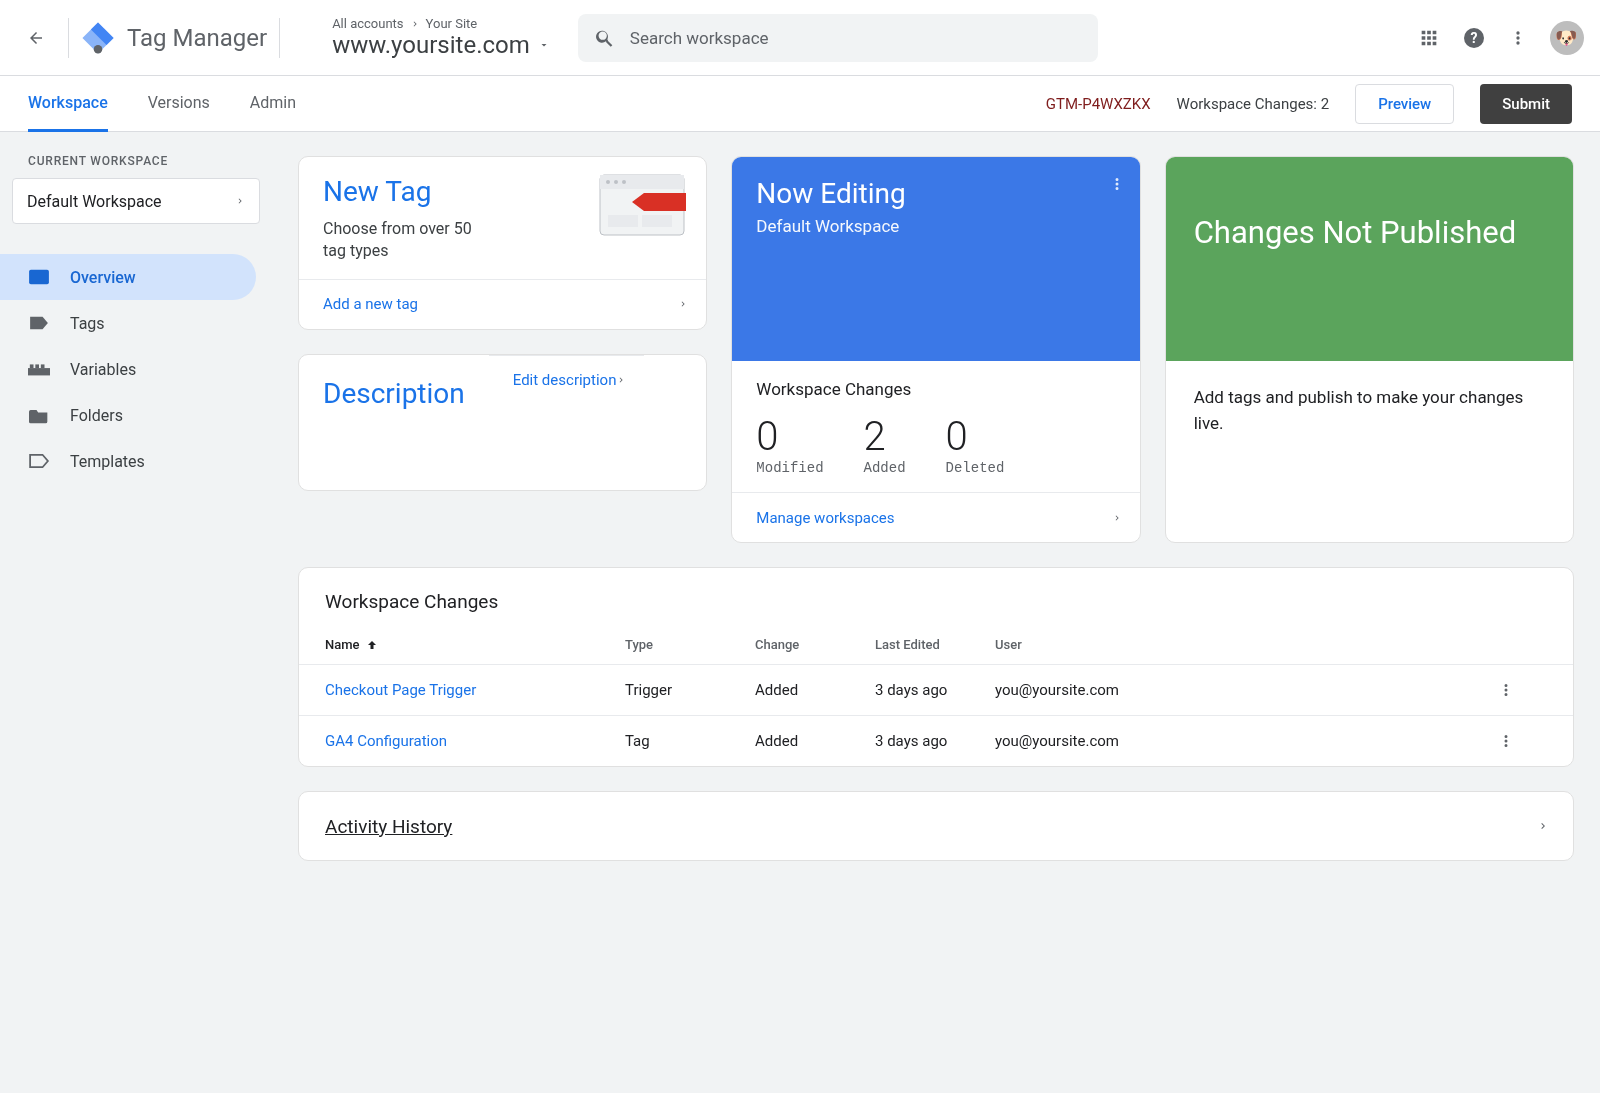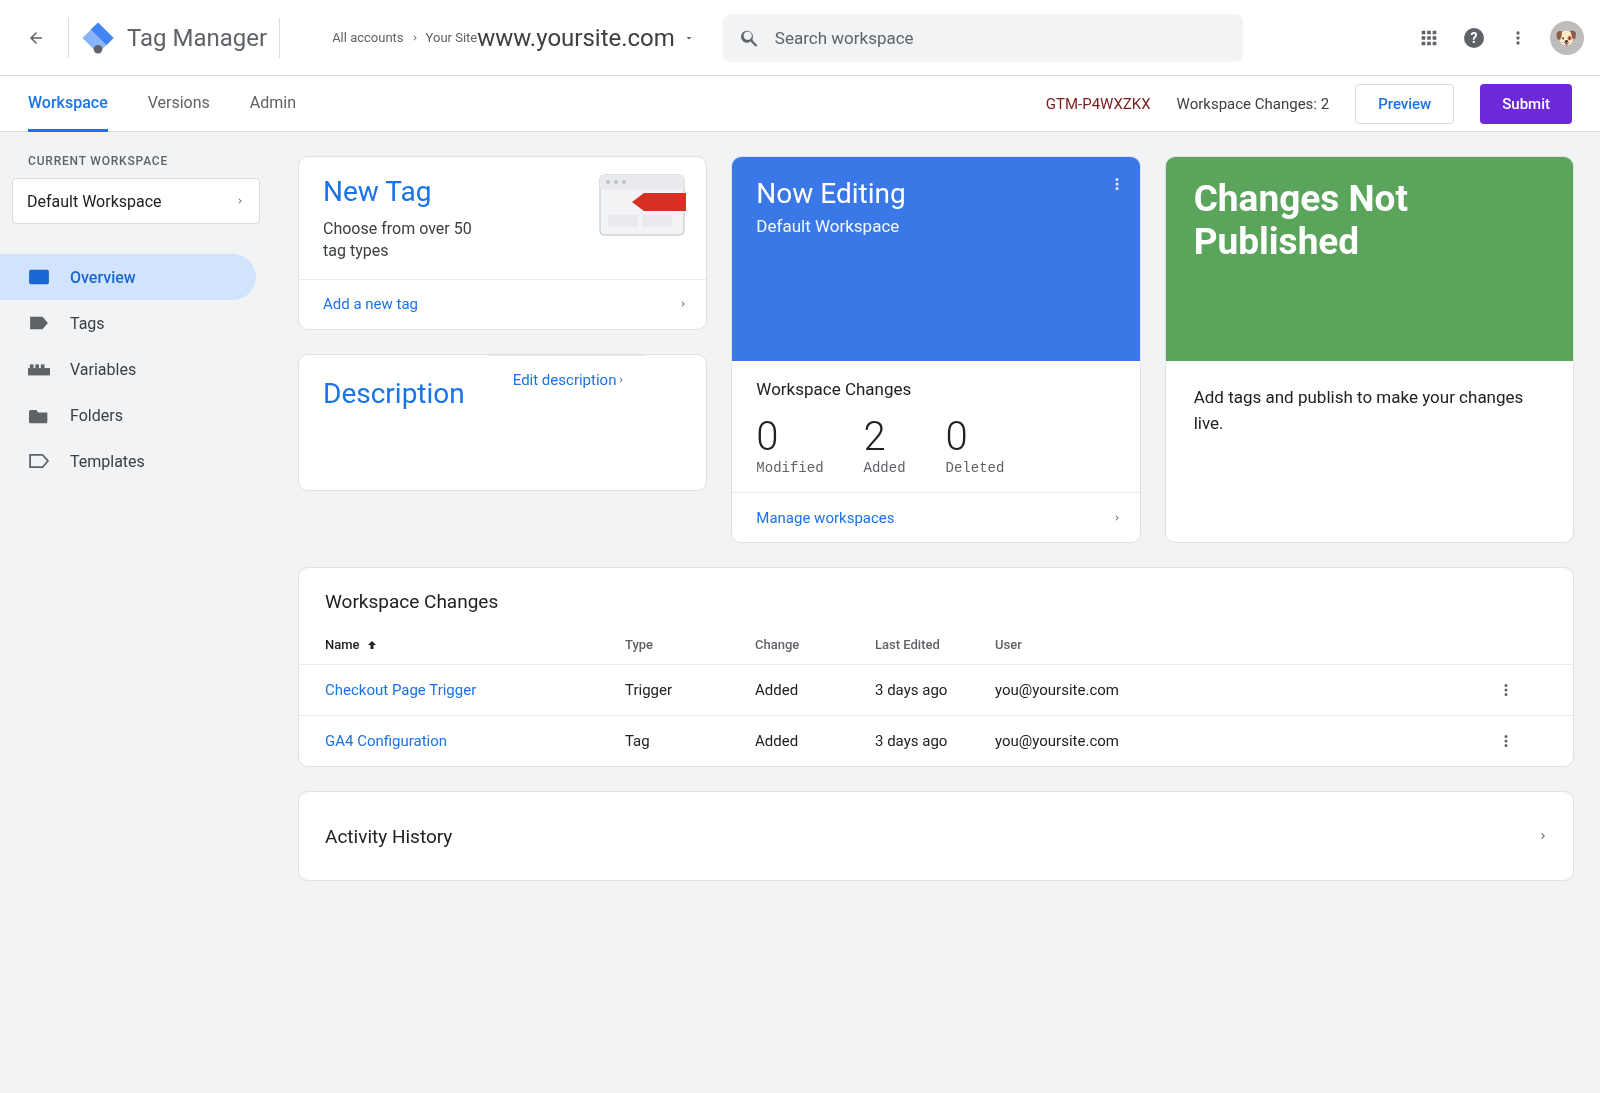--- a/index.html
+++ b/index.html
@@ -5,42 +5,42 @@
 * { margin: 0; padding: 0; box-sizing: border-box; font-family: 'Google Sans', Roboto, Arial, sans-serif; }
 body { background: #fff; color: #202124; font-size: 14px; }
 
 
 .header { display: flex; align-items: center; height: 76px; padding: 0 16px; border-bottom: 1px solid #dadce0; }
 .back-btn { width: 40px; height: 40px; display: flex; align-items:center; justify-content:center; cursor:pointer; color:#5f6368; border-radius:50%; }
 .brand-sep { width:1px; height:40px; background:#dadce0; margin: 0 12px; }
 .brand { display:flex; align-items:center; gap:12px; }
 .brand-logo { width:34px; height:34px; }
 .brand-name { font-size: 24px; color:#5f6368; font-weight:400; }
-.account-area { margin-left: 40px; display:flex; flex-direction:row; justify-content:center; }
+.account-area { margin-left: 40px; display:flex; flex-direction:column; justify-content:center; }
 .account-bc { font-size:13px; color:#5f6368; display:flex; align-items:center; gap:6px; }
 .account-site { display:flex; align-items:center; gap:8px; font-size:24px; color:#3c4043; }
 .search-wrap { flex:1; margin-left: 28px; max-width: 520px; }
 .search { display:flex; align-items:center; background:#f1f3f4; border-radius:8px; height:48px; padding:0 16px; gap:14px; color:#5f6368; }
 .search input { border:none; background:transparent; font-size:17px; flex:1; outline:none; color:#202124; }
 .search input::placeholder { color:#5f6368; }
 .header-right { display:flex; align-items:center; gap:22px; margin-left:auto; padding-left:20px; }
 .hdr-icon { color:#5f6368; cursor:pointer; display:flex; align-items:center; }
 .avatar { width:34px; height:34px; border-radius:50%; background:#bdbdbd; overflow:hidden; display:flex; align-items:center; justify-content:center; font-size:18px; }
 
 
 .subnav { display:flex; align-items:center; height:56px; padding: 0 28px; border-bottom:1px solid #dadce0; }
 .tabs { display:flex; gap:40px; }
 .tab { font-size:16px; color:#5f6368; cursor:pointer; height:56px; display:flex; align-items:center; border-bottom:3px solid transparent; }
 .tab.active { color:#1a73e8; border-bottom-color:#1a73e8; font-weight:500; }
 .subnav-right { margin-left:auto; display:flex; align-items:center; gap:26px; }
 .container-id { color:#7f1d1d; font-size:15px; cursor:pointer; }
 .wc-count { color:#3c4043; font-size:15px; }
 .btn { height:40px; padding:0 22px; border-radius:4px; font-size:15px; font-weight:500; cursor:pointer; display:flex; align-items:center; }
 .btn-outline { border:1px solid #dadce0; background:#fff; color:#1a73e8; }
-.btn-primary { border:none; background:#6d28d9; color:#fff; }
+.btn-primary { border:none; background:#404040; color:#fff; }
 
 
 .layout { display:flex; background:#f1f3f4; min-height: calc(100vh - 132px); }
 .sidebar { width: 272px; flex-shrink:0; background:#f1f3f4; padding-top: 22px; }
 .sb-label { font-size:12px; font-weight:500; letter-spacing:0.8px; color:#5f6368; padding: 0 20px 10px 28px; }
 .ws-select { margin: 0 12px 30px 12px; background:#fff; border:1px solid #dadce0; border-radius:4px; height:46px; display:flex; align-items:center; justify-content:space-between; padding: 0 14px; cursor:pointer; font-size:16px; color:#202124; }
 .nav-item { display:flex; align-items:center; gap:20px; height:46px; padding: 0 0 0 28px; margin-right:16px; border-radius: 0 23px 23px 0; cursor:pointer; color:#3c4043; font-size:16px; }
 .nav-item.active { background:#d2e3fc; color:#1967d2; font-weight:500; }
 .nav-item .nav-icon { width:22px; height:22px; display:flex; align-items:center; justify-content:center; color:#5f6368; }
 .nav-item.active .nav-icon { color:#1967d2; }
@@ -51,40 +51,40 @@
 .card-header-blue { background:#3b78e7; color:#fff; padding: 20px 24px 24px 24px; position:relative; height: 204px; }
 .card-header-green { background:#5ba45c; color:#fff; padding: 20px 28px 24px 28px; height: 204px; display:flex; align-items:flex-start; }
 .card-body { padding: 18px 24px 16px 24px; flex:1; }
 .card-title-blue { font-size:28px; color:#1a73e8; font-weight:400; margin-bottom:10px; }
 .card-sub { font-size:16px; color:#3c4043; line-height:1.4; }
 .card-action { border-top:1px solid #e8eaed; height:50px; display:flex; align-items:center; justify-content:space-between; padding: 0 18px 0 24px; color:#1a73e8; font-size:15px; cursor:pointer; }
 .chev { color:#5f6368; }
 .nowedit-title { font-size:28px; font-weight:400; margin-bottom:6px; }
 .nowedit-sub { font-size:17px; font-weight:400; opacity:0.95; }
 .more-dots { position:absolute; right:14px; top:18px; color:#fff; opacity:0.85; cursor:pointer; }
-.cnp-title { font-size:37px; font-weight:700; }
+.cnp-title { font-size:31px; font-weight:400;margin-top:37px; }
 .cnp-body { padding: 24px 28px; font-size:17px; color:#202124; line-height:1.5; }
 
 .wcstats { display:flex; gap:40px; margin-top:14px; }
 .wcstat-num { font-size:40px; font-weight:300; color:#202124; }
 .wcstat-lbl { font-size:14px; color:#5f6368;font-family:Liberation Mono, monospace; }
 
 .tag-illus { position:absolute; right:12px; top:12px; }
 
 
 .wide-card { background:#fff; border:1px solid #e0e0e0; border-radius:10px; margin-top:24px; }
 .wide-title { font-size:19px; color:#202124; padding: 22px 26px 16px 26px; }
 .tbl-head { display:grid; grid-template-columns: 300px 130px 120px 120px 1fr 50px; padding: 8px 26px 12px 26px; font-size:13px; color:#5f6368; font-weight:500; border-bottom:1px solid #e8eaed; }
 .tbl-head .sortcol { display:flex; align-items:center; gap:6px; color:#202124; }
 .tbl-row { display:grid; grid-template-columns: 300px 130px 120px 120px 1fr 50px; padding: 16px 26px; border-bottom:1px solid #e8eaed; font-size:15px; align-items:center; }
 .tbl-row:last-child { border-bottom:none; }
 .tbl-row .link { color:#1a73e8; cursor:pointer; }
 .row-more { color:#5f6368; cursor:pointer; text-align:right; }
 
-.activity-card { background:#fff; border:1px solid #e0e0e0; border-radius:10px; margin-top:24px; height:90px; display:flex; align-items:center; justify-content:space-between; padding: 0 24px 0 26px; cursor:pointer; }
+.activity-card { background:#fff; border:1px solid #e0e0e0; border-radius:10px; margin-top:24px; height:70px; display:flex; align-items:center; justify-content:space-between; padding: 0 24px 0 26px; cursor:pointer;text-decoration:underline; }
 .activity-title { font-size:19px; color:#202124; }
 
 svg { display:block; }
 
 
 .desc-card { background:#fff; border-radius:10px; border:1px solid #e0e0e0; margin-top:24px; display:flex; flex-direction:row; }
 .desc-body { padding: 22px 24px 70px 24px; }
 </style>
 </head>
 <body>

